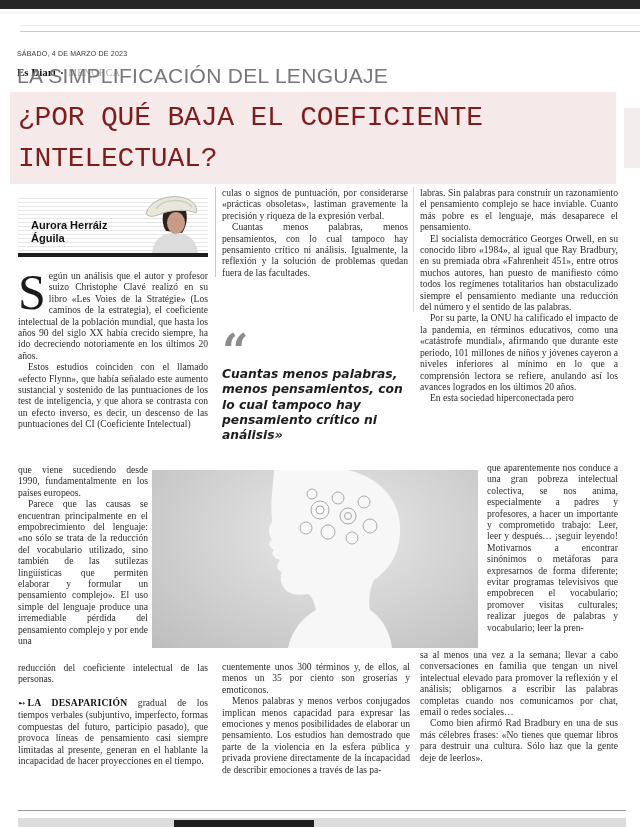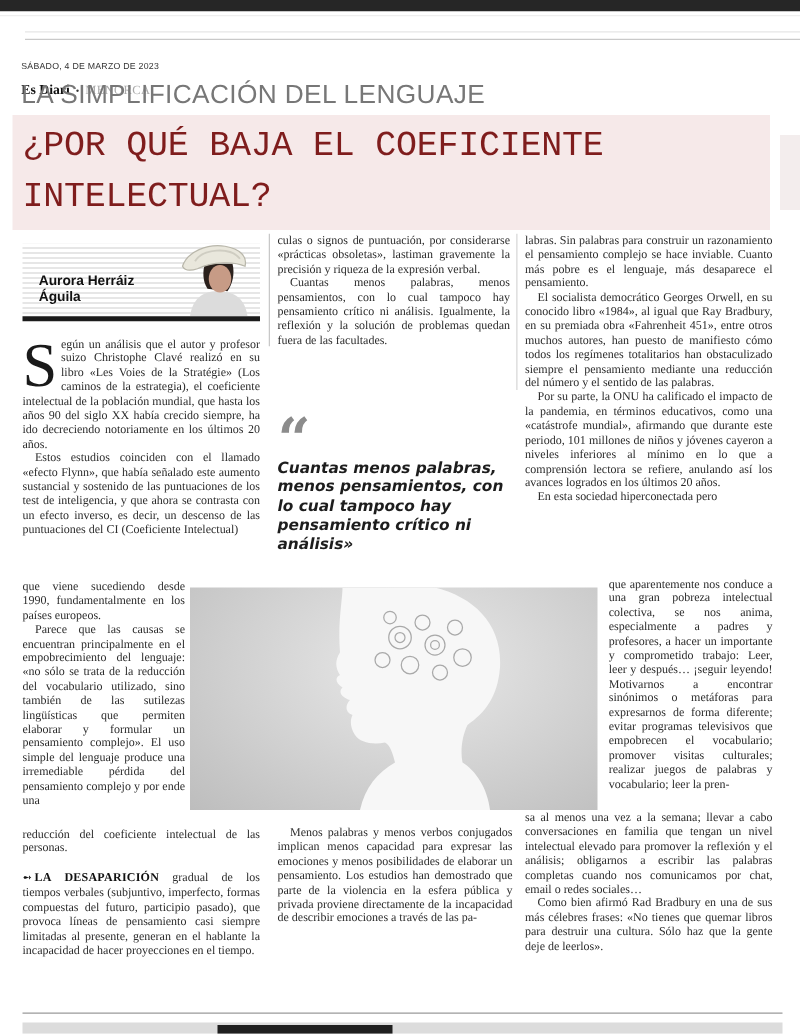--- a/index.html
+++ b/index.html
@@ -115,20 +115,21 @@
   </p>
 </div>
 
 <div class="col2 text">
   <p class="noindent">culas o signos de puntuación, por considerarse «prácticas obsoletas», lastiman gravemente la precisión y riqueza de la expresión verbal.</p>
   <p>Cuantas menos palabras, menos pensamientos, con lo cual tampoco hay pensamiento crítico ni análisis. Igualmente, la reflexión y la solución de problemas quedan fuera de las facultades.</p>
 </div>
 <div class="quote-mark">“</div>
 <div class="pull-quote">Cuantas menos palabras, menos pensamientos, con lo cual tampoco hay pensamiento crítico ni análisis»</div>
 <div class="col2-bottom text">
+  <p class="noindent">cuentemente unos 300 términos y, de ellos, al menos un 35 por ciento son groserías y emoticonos.</p>
   <p>Menos palabras y menos verbos conjugados implican menos capacidad para expresar las emociones y menos posibilidades de elaborar un pensamiento. Los estudios han demostrado que parte de la violencia en la esfera pública y privada proviene directamente de la incapacidad de describir emociones a través de las pa-</p>
 </div>
 
 <div class="col3 text">
   <p class="noindent">labras. Sin palabras para construir un razonamiento el pensamiento complejo se hace inviable. Cuanto más pobre es el lenguaje, más desaparece el pensamiento.</p>
   <p>El socialista democrático Georges Orwell, en su conocido libro «1984», al igual que Ray Bradbury, en su premiada obra «Fahrenheit 451», entre otros muchos autores, han puesto de manifiesto cómo todos los regímenes totalitarios han obstaculizado siempre el pensamiento mediante una reducción del número y el sentido de las palabras.</p>
   <p>Por su parte, la ONU ha calificado el impacto de la pandemia, en términos educativos, como una «catástrofe mundial», afirmando que durante este periodo, 101 millones de niños y jóvenes cayeron a niveles inferiores al mínimo en lo que a comprensión lectora se refiere, anulando así los avances logrados en los últimos 20 años.</p>
   <p>En esta sociedad hiperconectada pero</p>
 </div>
 <div class="col3-narrow text">

